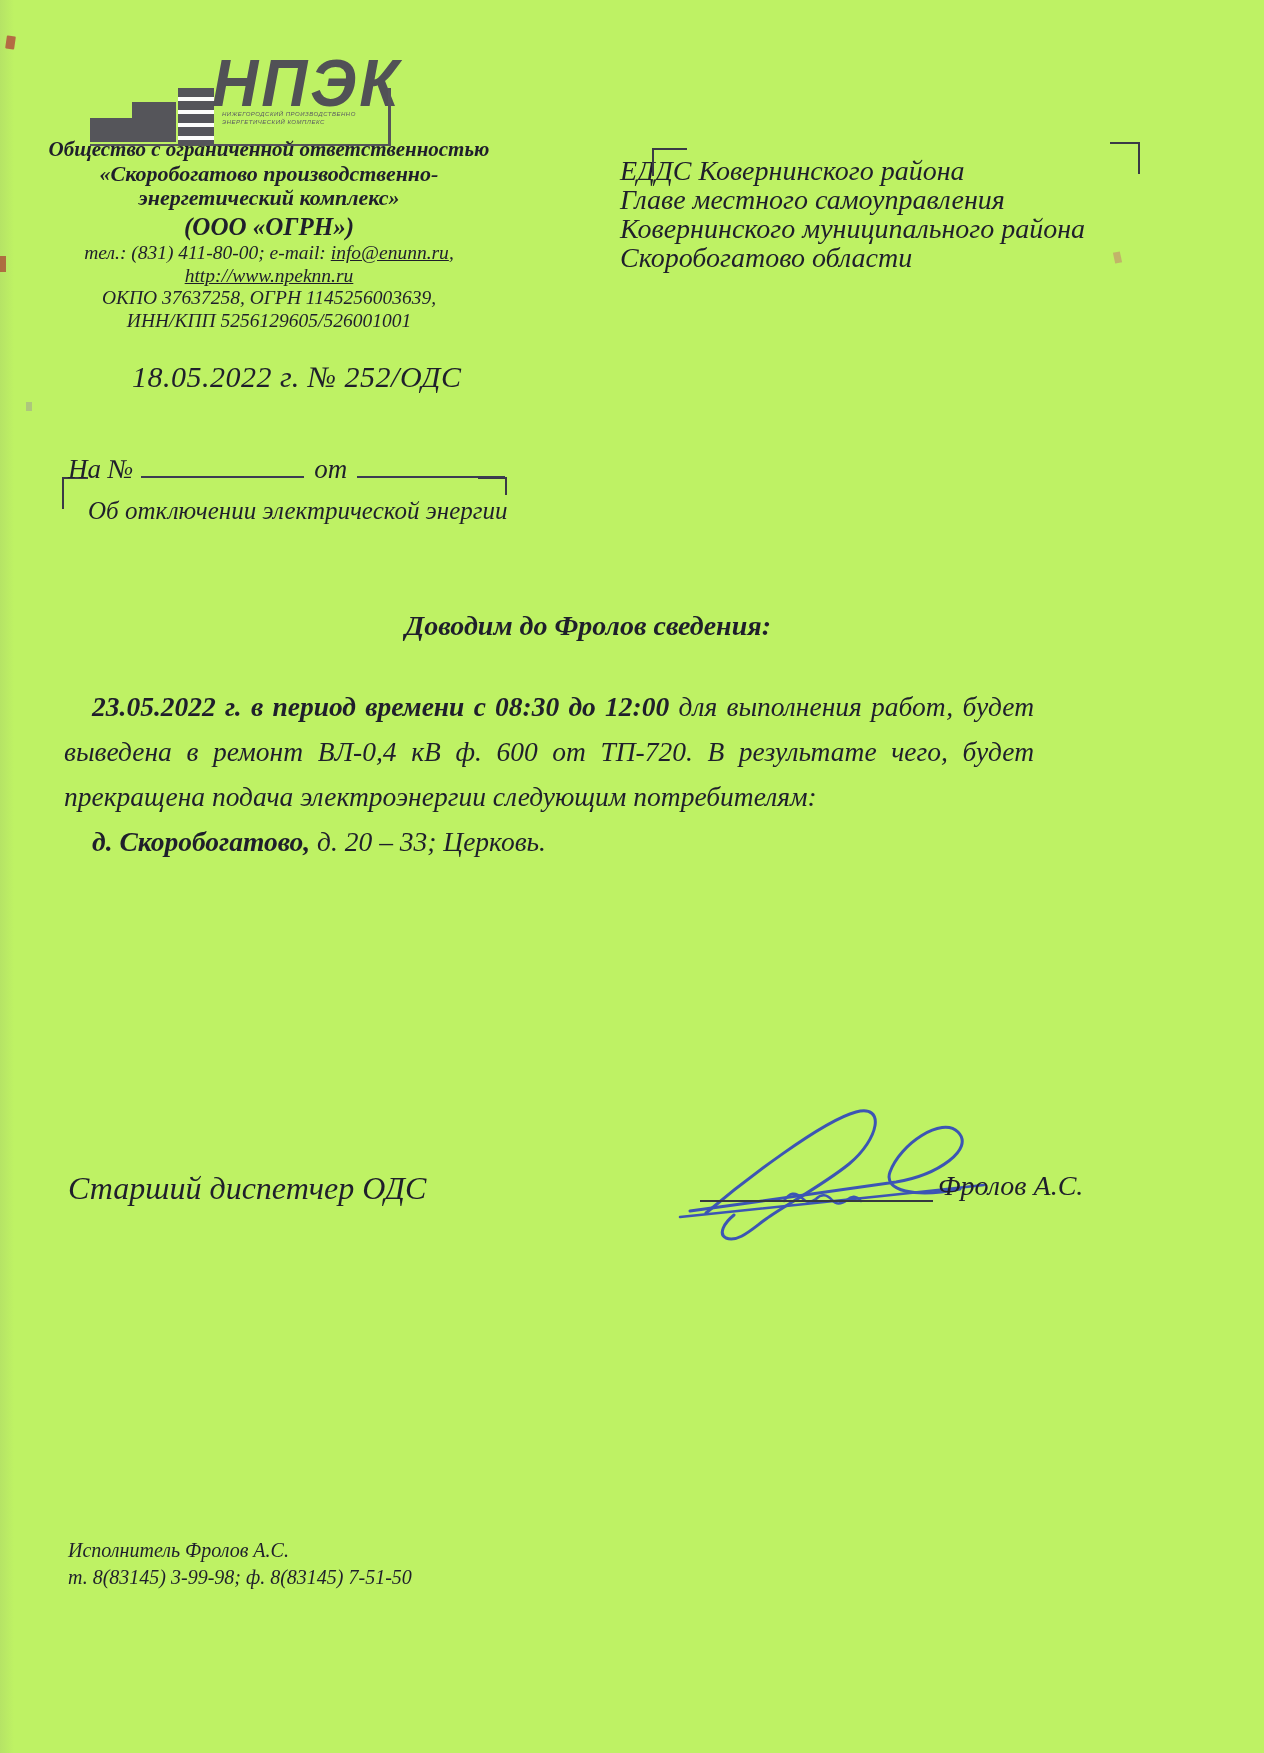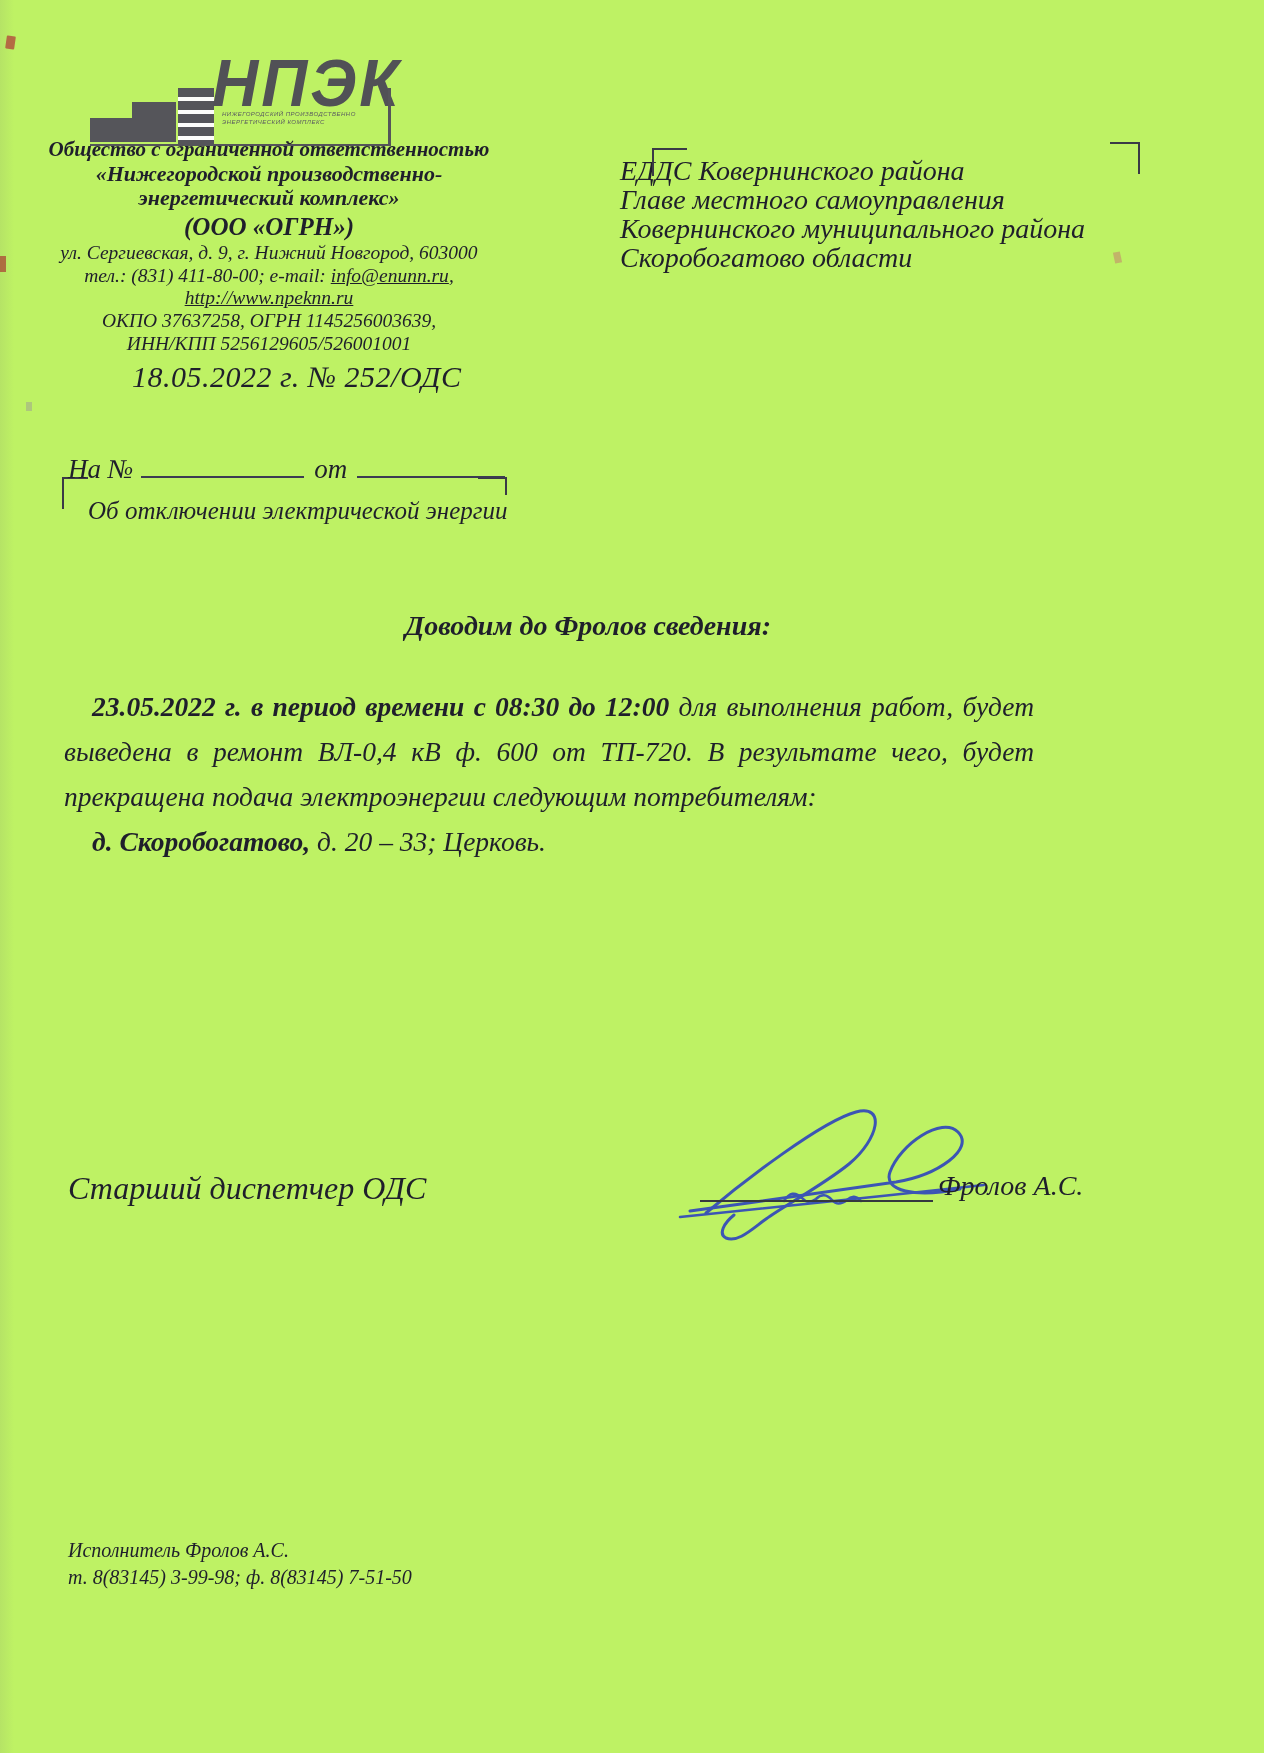--- a/index.html
+++ b/index.html
@@ -107,24 +107,23 @@
     <div class="logo-tagline">
       <div>НИЖЕГОРОДСКИЙ ПРОИЗВОДСТВЕННО</div>
       <div>ЭНЕРГЕТИЧЕСКИЙ КОМПЛЕКС</div>
     </div>
     <div class="logo-rule"></div>
     <div class="logo-vbar"></div>
   </div>
 
   <div class="abs sender">
     <div class="s-b1">Общество с ограниченной ответственностью</div>
-    <div class="s-b2">«Нижегородской производственно-</div>
+    <div class="s-b2">«Скоробогатово производственно-</div>
     <div class="s-b2">энергетический комплекс»</div>
     <div class="s-b3">(ООО «ОГРН»)</div>
-    <div class="s-r">ул. Сергиевская, д. 9, г. Нижний  Новгород, 603000</div>
     <div class="s-r"><span>тел.: (831) 411-80-00; e-mail: </span><span class="u">info@enunn.ru</span><span>,</span></div>
     <div class="s-r"><span class="u">http://www.npeknn.ru</span></div>
     <div class="s-r">ОКПО 37637258, ОГРН 1145256003639,</div>
     <div class="s-r">ИНН/КПП 5256129605/526001001</div>
   </div>
 
   <div class="abs recipient">
     <div>ЕДДС Ковернинского района</div>
     <div>Главе местного самоуправления</div>
     <div>Ковернинского муниципального района</div>

